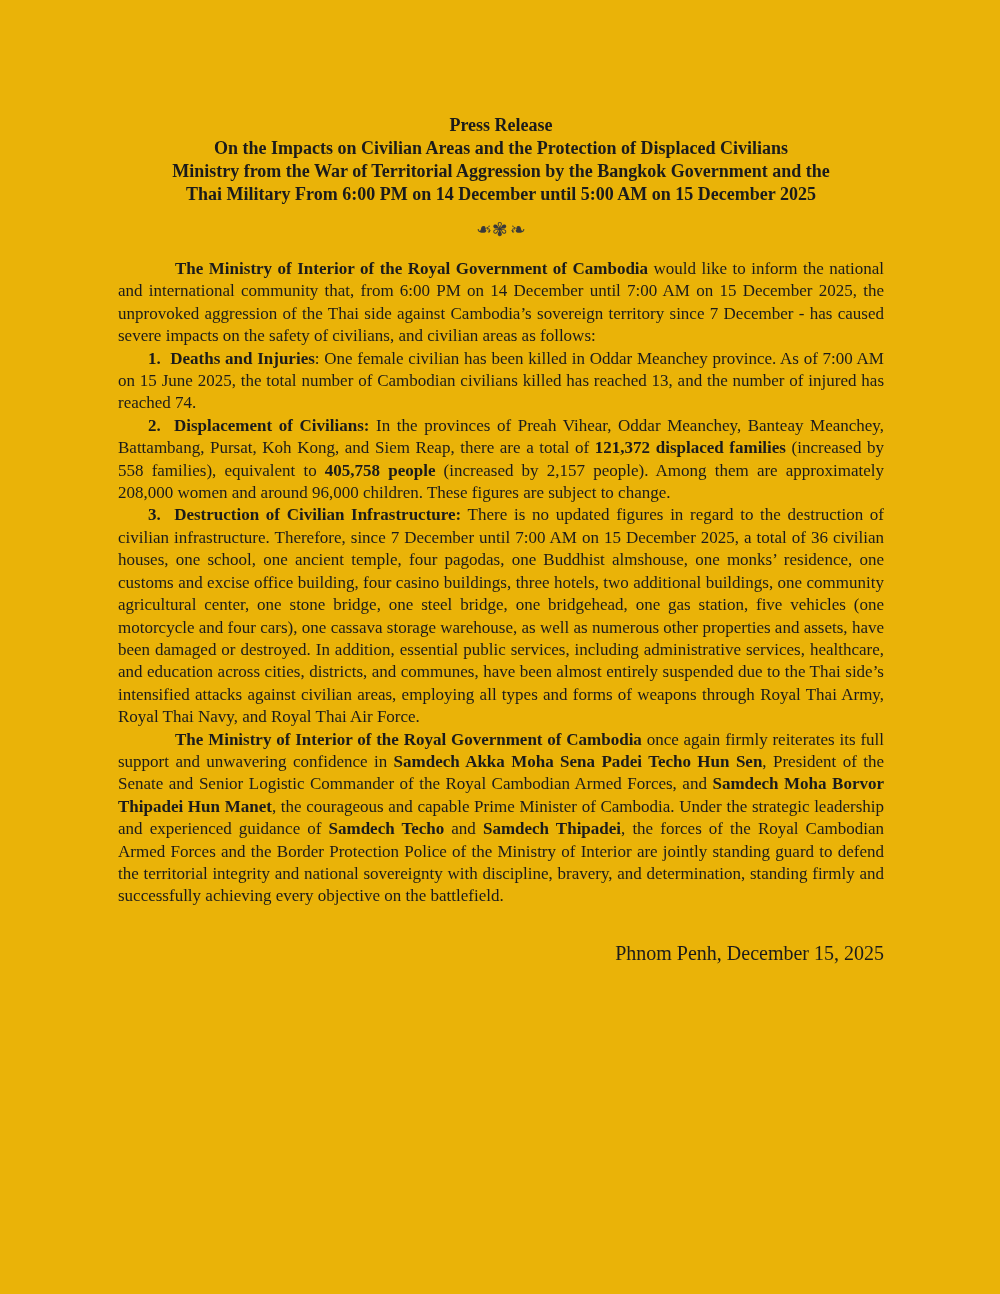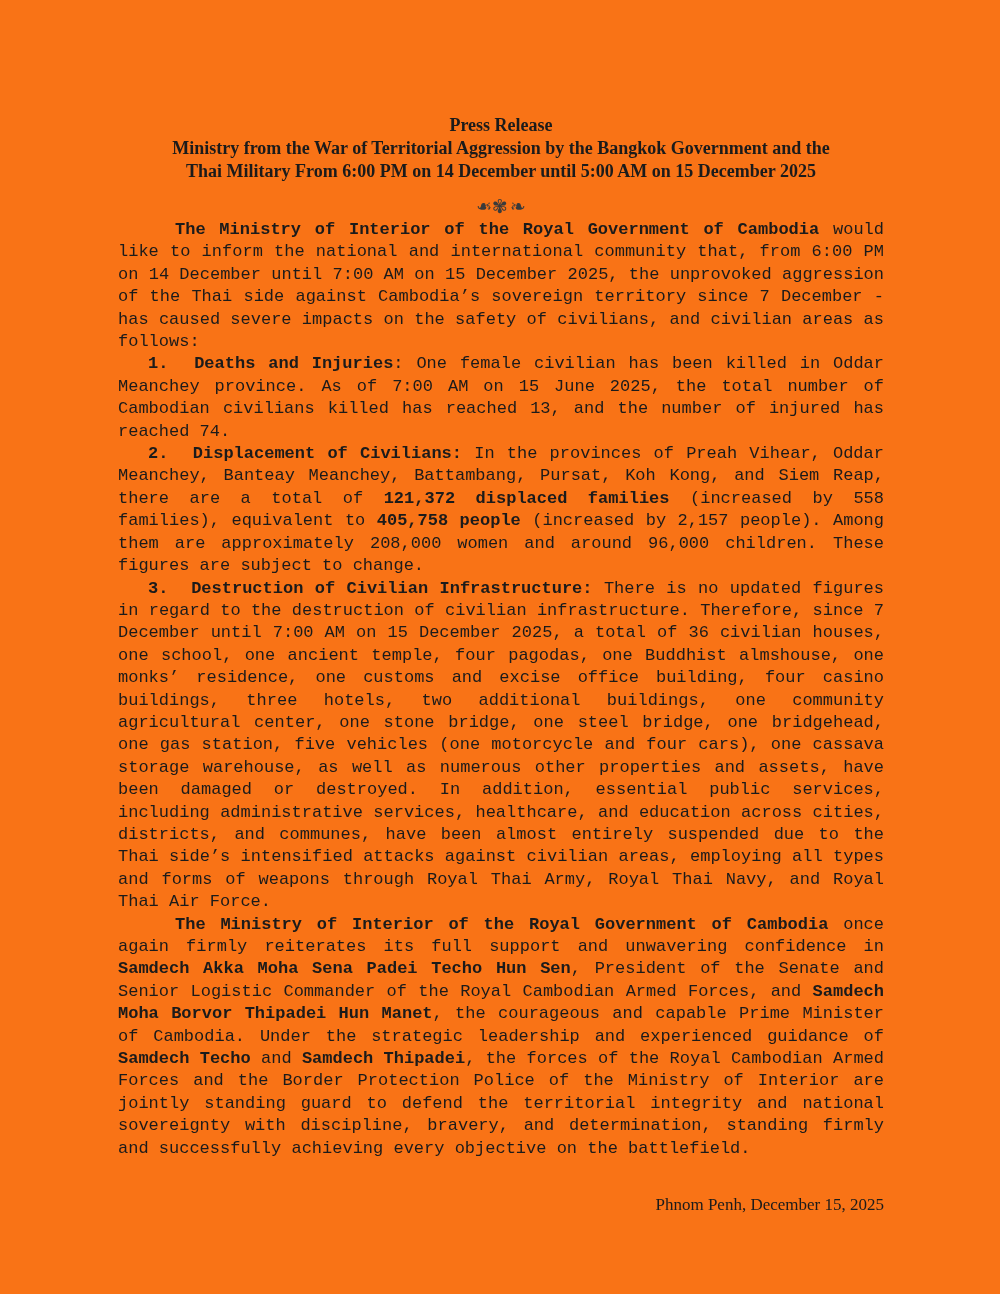--- a/index.html
+++ b/index.html
@@ -5,21 +5,21 @@
   html, body {
     margin: 0;
     padding: 0;
     background: #ffffff;
   }
   .page {
     position: relative;
     width: 1000px;
     height: 1294px;
     margin: 0 auto;
-    background: #f97316;
+    background: #eab308;
     box-sizing: border-box;
     padding: 114px 116px 0 118px;
     font-family: "Liberation Serif", "DejaVu Serif", serif;
     color: #1b1b1b;
     overflow: hidden;
   }
   .title-block {
     text-align: center;
     font-weight: bold;
     font-size: 18px;
@@ -32,46 +32,47 @@
     line-height: 26px;
     margin-top: 10px;
     color: #3a3a3a;
     letter-spacing: 2px;
   }
   .ornament .flip {
     display: inline-block;
     transform: scaleX(-1);
   }
   .body-block {
+    margin-top: 16px;
     font-size: 17px;
     line-height: 22.4px;
     text-align: justify;
-    font-family: Liberation Mono, monospace;
   }
   .para {
     margin: 0;
     padding: 0;
   }
   .para.body-indent { text-indent: 57px; }
   .para.item-indent { text-indent: 30px; }
   .b { font-weight: bold; }
   .dateline {
     margin-top: 34px;
-    font-size: 17px;
+    font-size: 20px;
     text-align: right;
     line-height: 22.4px;
   }
 </style>
 </head>
 <body>
 
 <div class="page">
 
   <div class="title-block">
     <div>Press Release</div>
+    <div>On the Impacts on Civilian Areas and the Protection of Displaced Civilians</div>
     <div>Ministry from the War of Territorial Aggression by the Bangkok Government and the</div>
     <div>Thai Military From 6:00 PM on 14 December until 5:00 AM on 15 December 2025</div>
   </div>
 
   <div class="ornament"><span class="flip">❧</span><span>✾</span><span>❧</span></div>
 
   <div class="body-block">
       <p class="para body-indent"><span class="b">The Ministry of Interior of the Royal Government of Cambodia</span><span> would like to inform the national and international community that, from 6:00 PM on 14 December until 7:00 AM on 15 December 2025, the unprovoked aggression of the Thai side against Cambodia’s sovereign territory since 7 December - has caused severe impacts on the safety of civilians, and civilian areas as follows:</span></p>
       <p class="para item-indent"><span class="b">1.&nbsp;&nbsp;Deaths and Injuries</span><span>: One female civilian has been killed in Oddar Meanchey province. As of 7:00 AM on 15 June 2025, the total number of Cambodian civilians killed has reached 13, and the number of injured has reached 74.</span></p>
       <p class="para item-indent"><span class="b">2.&nbsp;&nbsp;Displacement of Civilians:</span><span> In the provinces of Preah Vihear, Oddar Meanchey, Banteay Meanchey, Battambang, Pursat, Koh Kong, and Siem Reap, there are a total of </span><span class="b">121,372 displaced families</span><span> (increased by 558 families), equivalent to </span><span class="b">405,758 people</span><span> (increased by 2,157 people). Among them are approximately 208,000 women and around 96,000 children. These figures are subject to change.</span></p>

